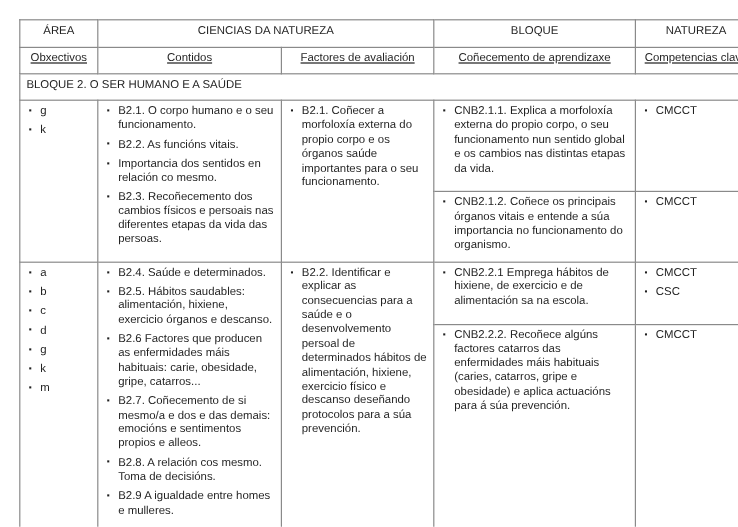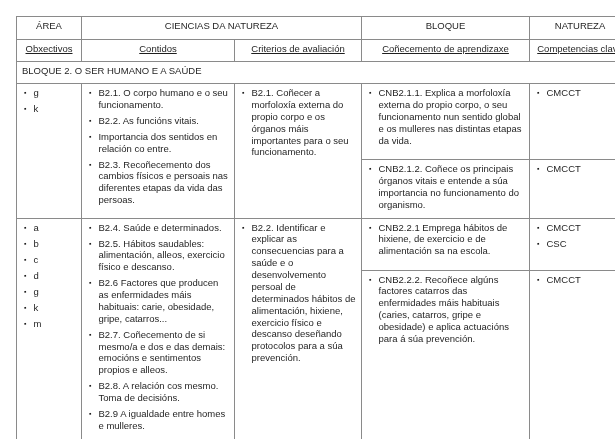--- a/index.html
+++ b/index.html
@@ -77,21 +77,21 @@
   <tbody>
     <tr class="hr1">
       <td class="hdr">ÁREA</td>
       <td class="hdr" colspan="2">CIENCIAS DA NATUREZA</td>
       <td class="hdr">BLOQUE</td>
       <td class="hdr">NATUREZA</td>
     </tr>
     <tr class="hr2">
       <td class="hdr">Obxectivos</td>
       <td class="hdr">Contidos</td>
-      <td class="hdr">Criterios de avaliación</td>
+      <td class="hdr">Factores de avaliación</td>
       <td class="hdr">Coñecemento de aprendizaxe</td>
       <td class="hdr">Competencias clave</td>
     </tr>
     <tr class="hrb">
       <td class="block" colspan="5">BLOQUE 2. O SER HUMANO E A SAÚDE</td>
     </tr>
 
     <tr class="r1a">
       <td rowspan="2">
         <ul class="blist">
@@ -110,41 +110,41 @@
             <li>
               <span class="blt">▪</span>
               <span class="txt">B2.1. O corpo humano e o seu funcionamento.</span>
             </li>
             <li>
               <span class="blt">▪</span>
               <span class="txt">B2.2. As funcións vitais.</span>
             </li>
             <li>
               <span class="blt">▪</span>
-              <span class="txt">Importancia dos sentidos en relación co entre.</span>
+              <span class="txt">Importancia dos sentidos en relación co mesmo.</span>
             </li>
             <li>
               <span class="blt">▪</span>
               <span class="txt">B2.3. Recoñecemento dos cambios físicos e persoais nas diferentes etapas da vida das persoas.</span>
             </li>
           </ul>
       </td>
       <td rowspan="2">
         <ul class="blist">
             <li>
               <span class="blt">▪</span>
-              <span class="txt">B2.1. Coñecer a morfoloxía externa do propio corpo e os órganos máis importantes para o seu funcionamento.</span>
-            </li>
-          </ul>
-      </td>
-      <td>
-        <ul class="blist">
-            <li>
-              <span class="blt">▪</span>
-              <span class="txt">CNB2.1.1. Explica a morfoloxía externa do propio corpo, o seu funcionamento nun sentido global e os mulleres nas distintas etapas da vida.</span>
+              <span class="txt">B2.1. Coñecer a morfoloxía externa do propio corpo e os órganos saúde importantes para o seu funcionamento.</span>
+            </li>
+          </ul>
+      </td>
+      <td>
+        <ul class="blist">
+            <li>
+              <span class="blt">▪</span>
+              <span class="txt">CNB2.1.1. Explica a morfoloxía externa do propio corpo, o seu funcionamento nun sentido global e os cambios nas distintas etapas da vida.</span>
             </li>
           </ul>
       </td>
       <td>
         <ul class="blist">
             <li>
               <span class="blt">▪</span>
               <span class="txt">CMCCT</span>
             </li>
           </ul>
@@ -203,21 +203,21 @@
           </ul>
       </td>
       <td rowspan="2">
         <ul class="blist">
             <li>
               <span class="blt">▪</span>
               <span class="txt">B2.4. Saúde e determinados.</span>
             </li>
             <li>
               <span class="blt">▪</span>
-              <span class="txt">B2.5. Hábitos saudables: alimentación, alleos, exercicio físico e descanso.</span>
+              <span class="txt">B2.5. Hábitos saudables: alimentación, hixiene, exercicio órganos e descanso.</span>
             </li>
             <li>
               <span class="blt">▪</span>
               <span class="txt">B2.6 Factores que producen as enfermidades máis habituais: carie, obesidade, gripe, catarros...</span>
             </li>
             <li>
               <span class="blt">▪</span>
               <span class="txt">B2.7. Coñecemento de si mesmo/a e dos e das demais: emocións e sentimentos propios e alleos.</span>
             </li>
             <li>

